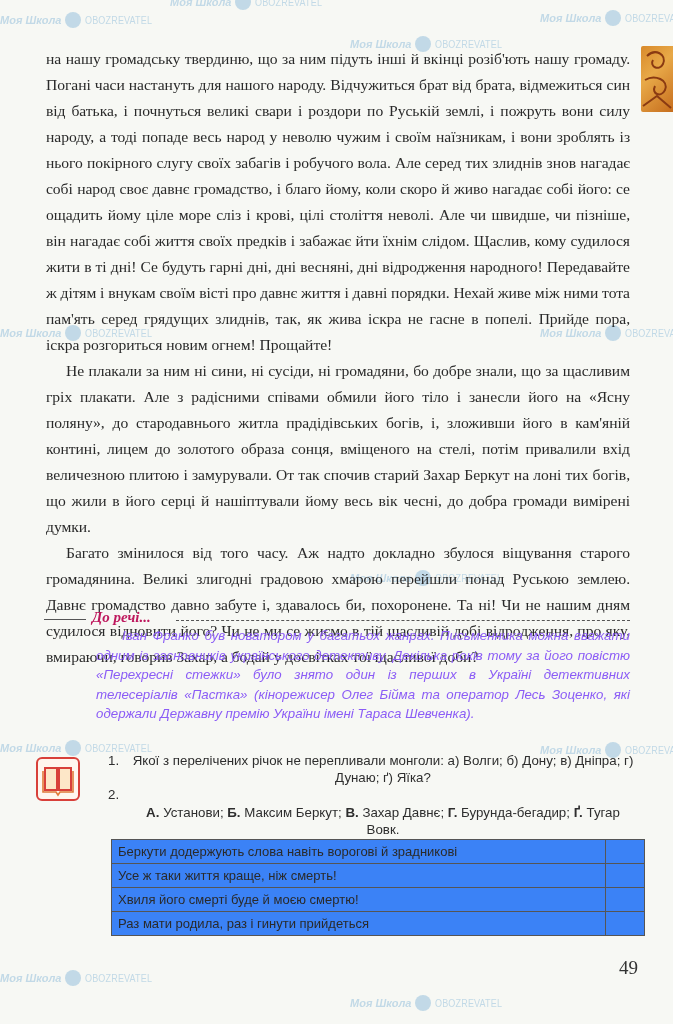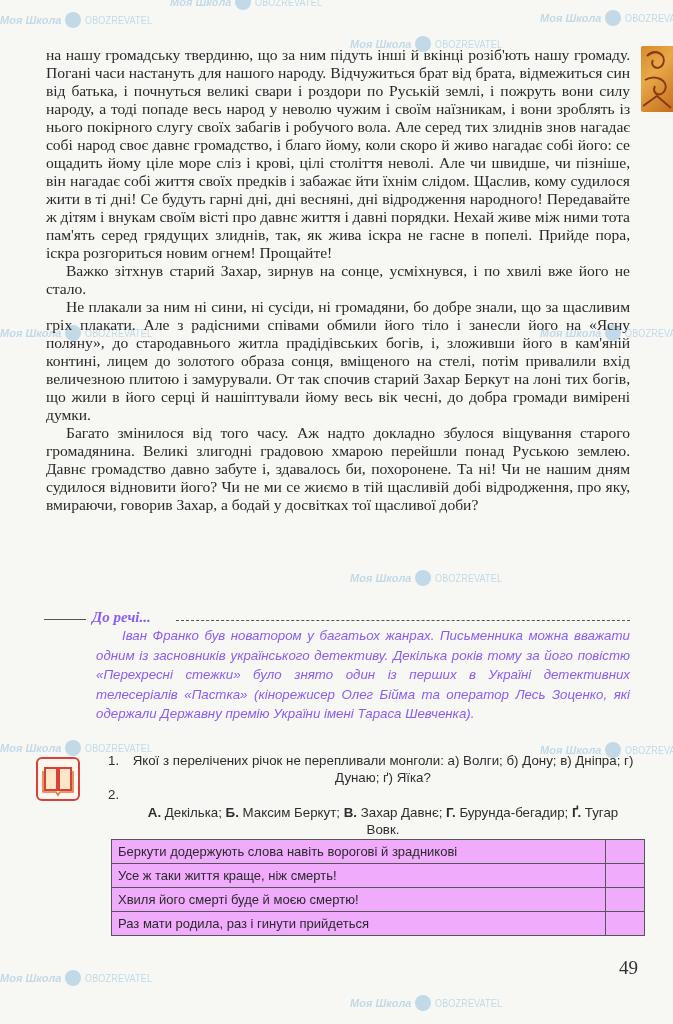--- a/index.html
+++ b/index.html
@@ -6,41 +6,41 @@
   body {
     width: 673px; height: 1024px; overflow: hidden;
     background: #f7f8f4;
     position: relative;
     font-family: "Liberation Serif", "DejaVu Serif", serif;
     color: #2a2a2a;
   }
   .page { position: absolute; left: 0; top: 0; width: 673px; height: 1024px; }
   .main-text {
     position: absolute; left: 46px; top: 46px; width: 584px;
-    font-size: 15.6px; line-height: 18px; text-align: justify;
+    font-size: 15.6px; line-height: 26px; text-align: justify;
     letter-spacing: -0.05px;
   }
   .main-text p { margin: 0; text-indent: 0; }
   .main-text p.indent { text-indent: 20px; }
   .ornament {
     position: absolute; left: 641px; top: 46px; width: 32px; height: 66px;
     background: linear-gradient(135deg, #d98a2b 0%, #e8a948 40%, #c66d1d 100%);
     border-radius: 2px 0 0 2px;
     overflow: hidden;
   }
   .ornament svg { display: block; }
   .aside-header {
     position: absolute; left: 44px; top: 609px; width: 586px; height: 20px;
   }
   .aside-line-left {
     position: absolute; left: 0; top: 10px; width: 42px; border-top: 1.5px solid #555;
   }
   .aside-title {
     position: absolute; left: 48px; top: 0; font-style: italic; font-weight: bold;
-    color: #8b5cf6; font-size: 15px; font-family: "Liberation Serif", serif;
+    color: #be185d; font-size: 15px; font-family: "Liberation Serif", serif;
   }
   .aside-line-right {
     position: absolute; left: 132px; right: 0; top: 11px; border-top: 1.5px dashed #555;
   }
   .aside-body {
     position: absolute; left: 96px; top: 626px; width: 534px;
     font-family: "Liberation Sans", "DejaVu Sans", sans-serif;
     font-style: italic; font-size: 13.3px; line-height: 19.6px; text-align: justify;
     color: #8b5cf6;
   }
@@ -57,21 +57,21 @@
   }
   .q-item { display: flex; }
   .q-num { width: 22px; flex: 0 0 22px; }
   .q-text { flex: 1; text-align: center; }
   .q-text b { font-weight: bold; }
   .match-table {
     position: absolute; left: 111px; top: 839px; width: 534px;
     border-collapse: collapse;
     font-family: "Liberation Sans", "DejaVu Sans", sans-serif;
     font-size: 13px; color: #2a2a2a;
-    background: #f0abfc;
+    background: #3b82f6;
   }
   .match-table td {
     border: 1.3px solid #555; height: 23px; padding: 0 0 0 6px; vertical-align: middle;
   }
   .match-table td.ans { width: 38px; padding: 0; }
   .page-number {
     position: absolute; left: 619px; top: 957px; font-size: 19px;
     font-family: "Liberation Serif", serif; color: #333;
   }
   .watermark {
@@ -150,21 +150,20 @@
   <div class="ornament">
     <svg width="32" height="66" viewBox="0 0 32 66">
       <path d="M6 10 C 14 2, 26 8, 22 18 C 18 26, 8 20, 12 14" fill="none" stroke="#8a3a12" stroke-width="2"></path>
       <path d="M4 34 C 14 28, 28 34, 24 44 C 20 52, 10 48, 14 40" fill="none" stroke="#8a3a12" stroke-width="2"></path>
       <path d="M2 60 L 16 50 L 30 62" fill="none" stroke="#8a3a12" stroke-width="2"></path>
     </svg>
   </div>
 
   <div class="main-text">
     <p>на нашу громадську твердиню, що за ним підуть інші й вкінці розіб'ють нашу громаду. Погані часи настануть для нашого народу. Відчужиться брат від брата, відмежиться син від батька, і почнуться великі свари і роздори по Руській землі, і пожруть вони силу народу, а тоді попаде весь народ у неволю чужим і своїм наїзникам, і вони зроблять із нього покірного слугу своїх забагів і робучого вола. Але серед тих злиднів знов нагадає собі народ своє давнє громадство, і благо йому, коли скоро й живо нагадає собі його: се ощадить йому ціле море сліз і крові, цілі століття неволі. Але чи швидше, чи пізніше, він нагадає собі життя своїх предків і забажає йти їхнім слідом. Щаслив, кому судилося жити в ті дні! Се будуть гарні дні, дні весняні, дні відродження народного! Передавайте ж дітям і внукам своїм вісті про давнє життя і давні порядки. Нехай живе між ними тота пам'ять серед грядущих злиднів, так, як жива іскра не гасне в попелі. Прийде пора, іскра розгориться новим огнем! Прощайте!</p>
-    <p class="indent">Важко зітхнув старий Захар, зирнув на сонце, усміхнувся, і по хвилі вже його не стало.</p>
     <p class="indent">Не плакали за ним ні сини, ні сусіди, ні громадяни, бо добре знали, що за щасливим гріх плакати. Але з радісними співами обмили його тіло і занесли його на «Ясну поляну», до стародавнього житла прадідівських богів, і, зложивши його в кам'яній контині, лицем до золотого образа сонця, вміщеного на стелі, потім привалили вхід величезною плитою і замурували. От так спочив старий Захар Беркут на лоні тих богів, що жили в його серці й нашіптували йому весь вік чесні, до добра громади вимірені думки.</p>
     <p class="indent">Багато змінилося від того часу. Аж надто докладно збулося віщування старого громадянина. Великі злигодні градовою хмарою перейшли понад Руською землею. Давнє громадство давно забуте і, здавалось би, похоронене. Та ні! Чи не нашим дням судилося відновити його? Чи не ми се жиємо в тій щасливій добі відродження, про яку, вмираючи, говорив Захар, а бодай у досвітках тої щасливої доби?</p>
   </div>
 
   <div class="aside-header">
     <div class="aside-line-left"></div>
     <div class="aside-title">До речі...</div>
     <div class="aside-line-right"></div>
   </div>
   <div class="aside-body">
@@ -181,21 +180,21 @@
 
   <div class="questions">
     <div class="q-item">
       <span class="q-num">1.</span>
       <span class="q-text">Якої з перелічених річок не перепливали монголи: а) Волги; б) Дону; в) Дніпра; г) Дунаю; ґ) Яїка?</span>
     </div>
     <div class="q-item">
       <span class="q-num">2.</span>
       <span class="q-text">
         <br>
-        <b>А.</b> <span>Декілька;</span>
+        <b>А.</b> <span>Установи;</span>
         <b>Б.</b> <span>Максим Беркут;</span>
         <b>В.</b> <span>Захар Давнє;</span>
         <b>Г.</b> <span>Бурунда-бегадир;</span>
         <b>Ґ.</b> <span>Тугар Вовк.</span>
       </span>
     </div>
   </div>
 
   <table class="match-table">
     <tbody>

